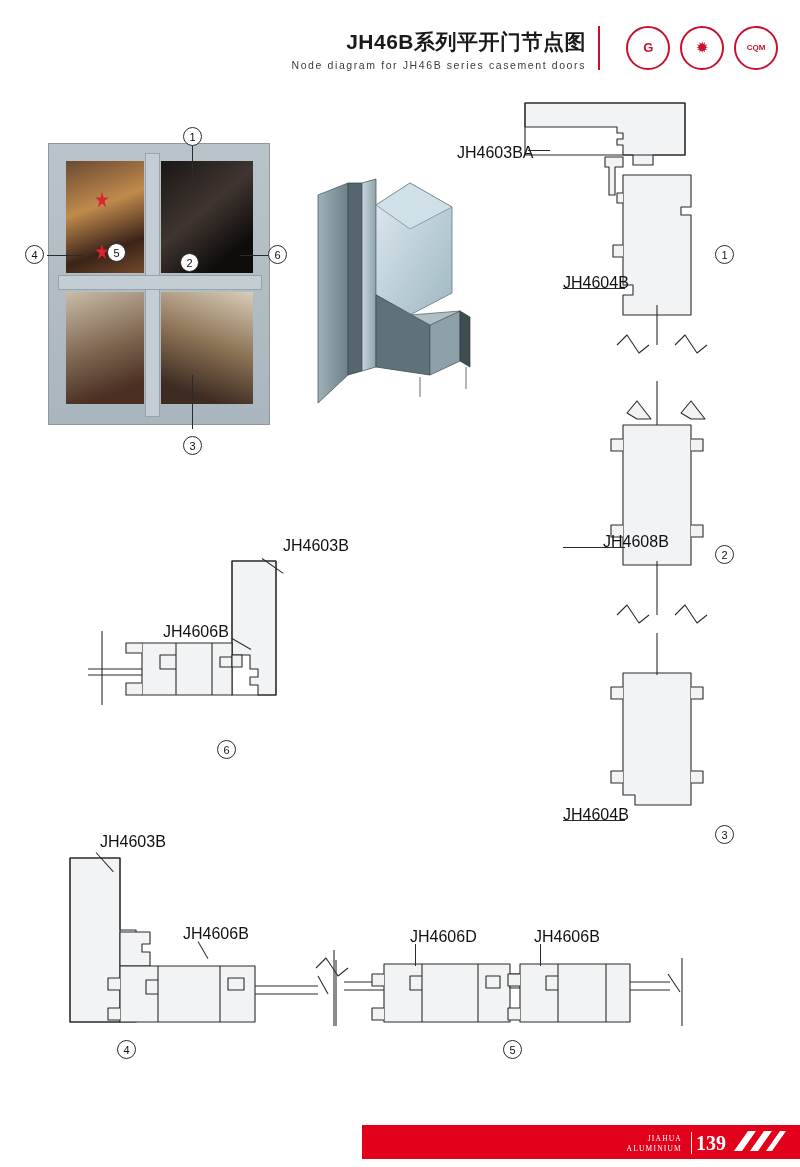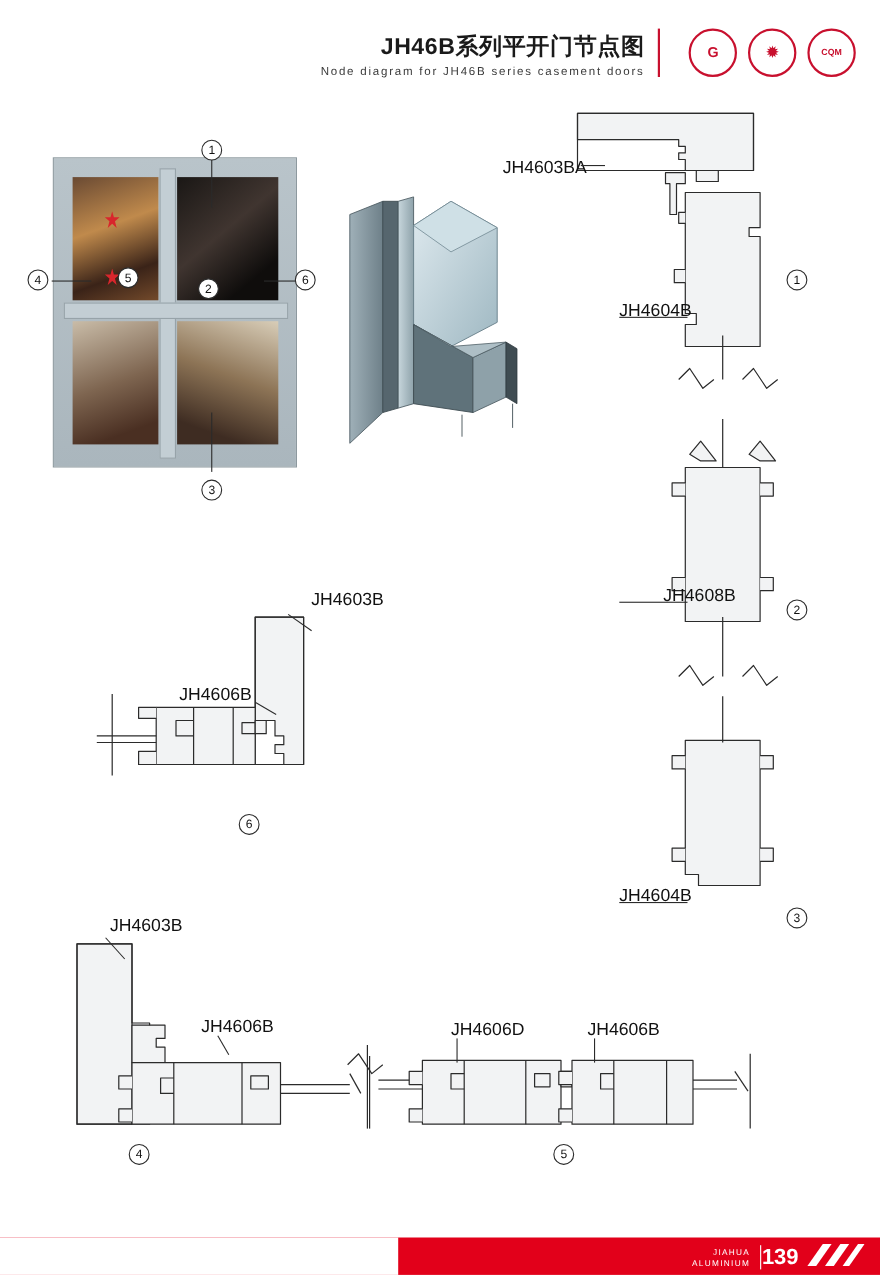--- a/index.html
+++ b/index.html
@@ -69,21 +69,21 @@
      clip-path:polygon(50% 0%,61% 35%,98% 35%,68% 57%,79% 95%,50% 72%,21% 95%,32% 57%,2% 35%,39% 35%);}
 
   
   .render{position:absolute;left:300px;top:175px;width:185px;height:230px;}
 
   
   svg{display:block;}
   .sec{position:absolute;}
 
   
-  .footer{position:absolute;left:0;bottom:0;width:800px;height:62px;}
+  .footer{position:absolute;left:0;bottom:0;width:800px;height:62px;font-family:Liberation Serif, serif;}
   .footer-bar{position:absolute;left:0;bottom:8px;width:800px;height:34px;background:#e2001a;}
   .footer-white{position:absolute;left:0;bottom:8px;width:362px;height:34px;background:#ffffff;}
   .footer-brand{position:absolute;right:118px;bottom:14px;text-align:right;color:#fff;
      font-size:7.5px;line-height:1.25;letter-spacing:1.2px;}
   .footer-page{position:absolute;right:74px;bottom:12px;color:#fff;font-size:20px;font-weight:bold;}
   .footer-sep{position:absolute;right:108px;bottom:13px;width:1px;height:22px;background:#fff;}
   .footer-mark{position:absolute;right:14px;bottom:12px;width:56px;height:26px;}
 </style>
 </head>
 <body>

